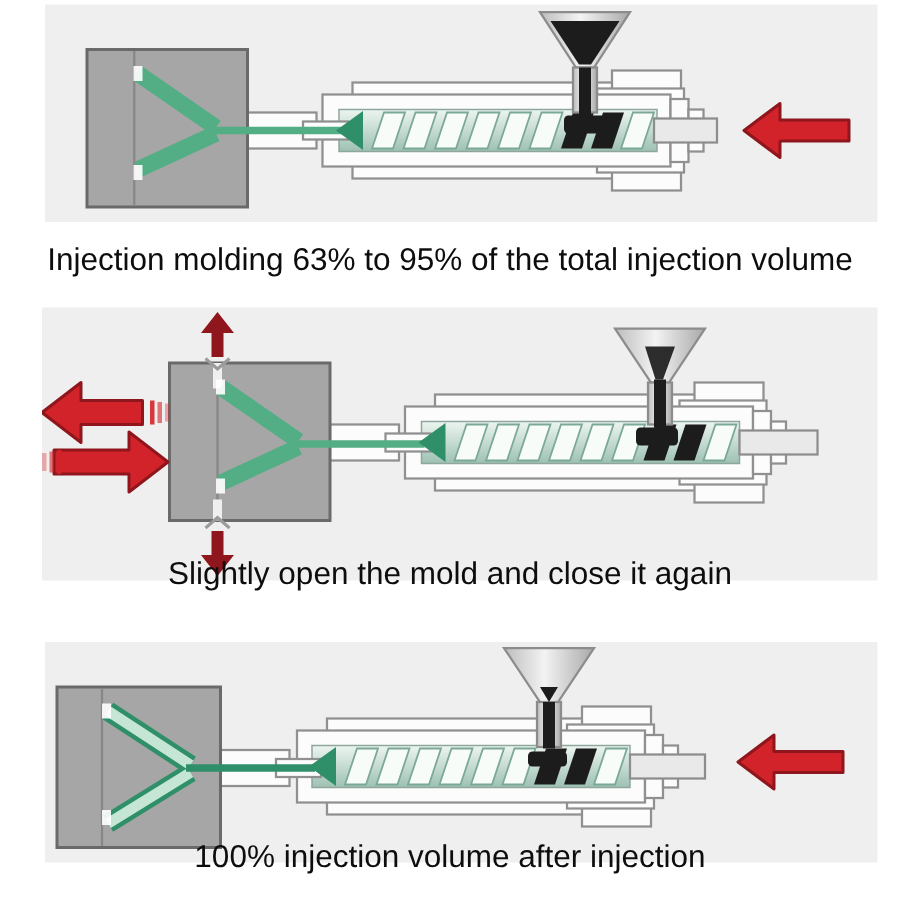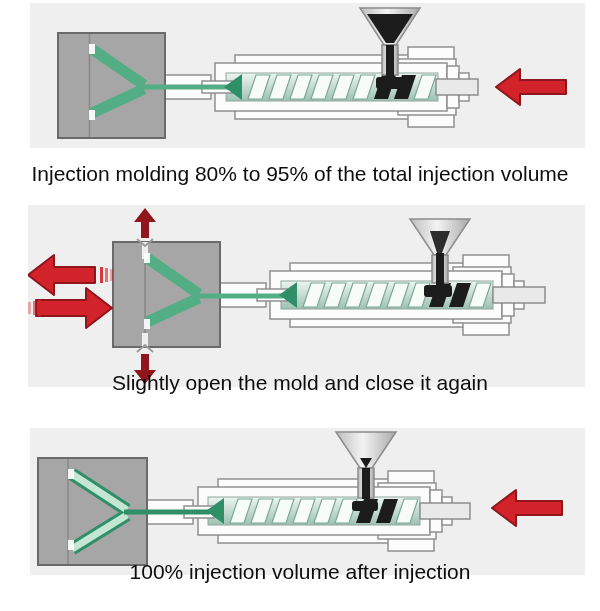--- a/index.html
+++ b/index.html
@@ -113,21 +113,21 @@
         <polygon class="hop" points="330,5 390,5 366,42 354,42"></polygon>
         <rect class="hop" x="352" y="42" width="16" height="30"></rect>
         <polygon class="melt" points="337,11 383,11 364,40 356,40"></polygon>
         <rect class="melt" x="356" y="42" width="8" height="34"></rect>
       </g>
 
       <polygon class="red" points="466,84 490,66 490,77 536,77 536,91 490,91 490,102"></polygon>
     </svg>
   </div>
 
-  <div class="caption" id="cap1">Injection molding 80% to 95% of the total injection volume</div>
+  <div class="caption" id="cap1">Injection molding 63% to 95% of the total injection volume</div>
 
   <div class="panel" id="panel2">
     <svg width="557" height="182" viewBox="0 0 557 182">
 
       <g>
         <rect class="house" x="262" y="58" width="180" height="64"></rect>
         <rect class="house" x="435" y="50" width="46" height="14"></rect>
         <rect class="house" x="435" y="116" width="46" height="14"></rect>
         <rect class="house" x="425" y="62" width="58" height="56"></rect>
         <rect class="house" x="242" y="66" width="232" height="48"></rect>

